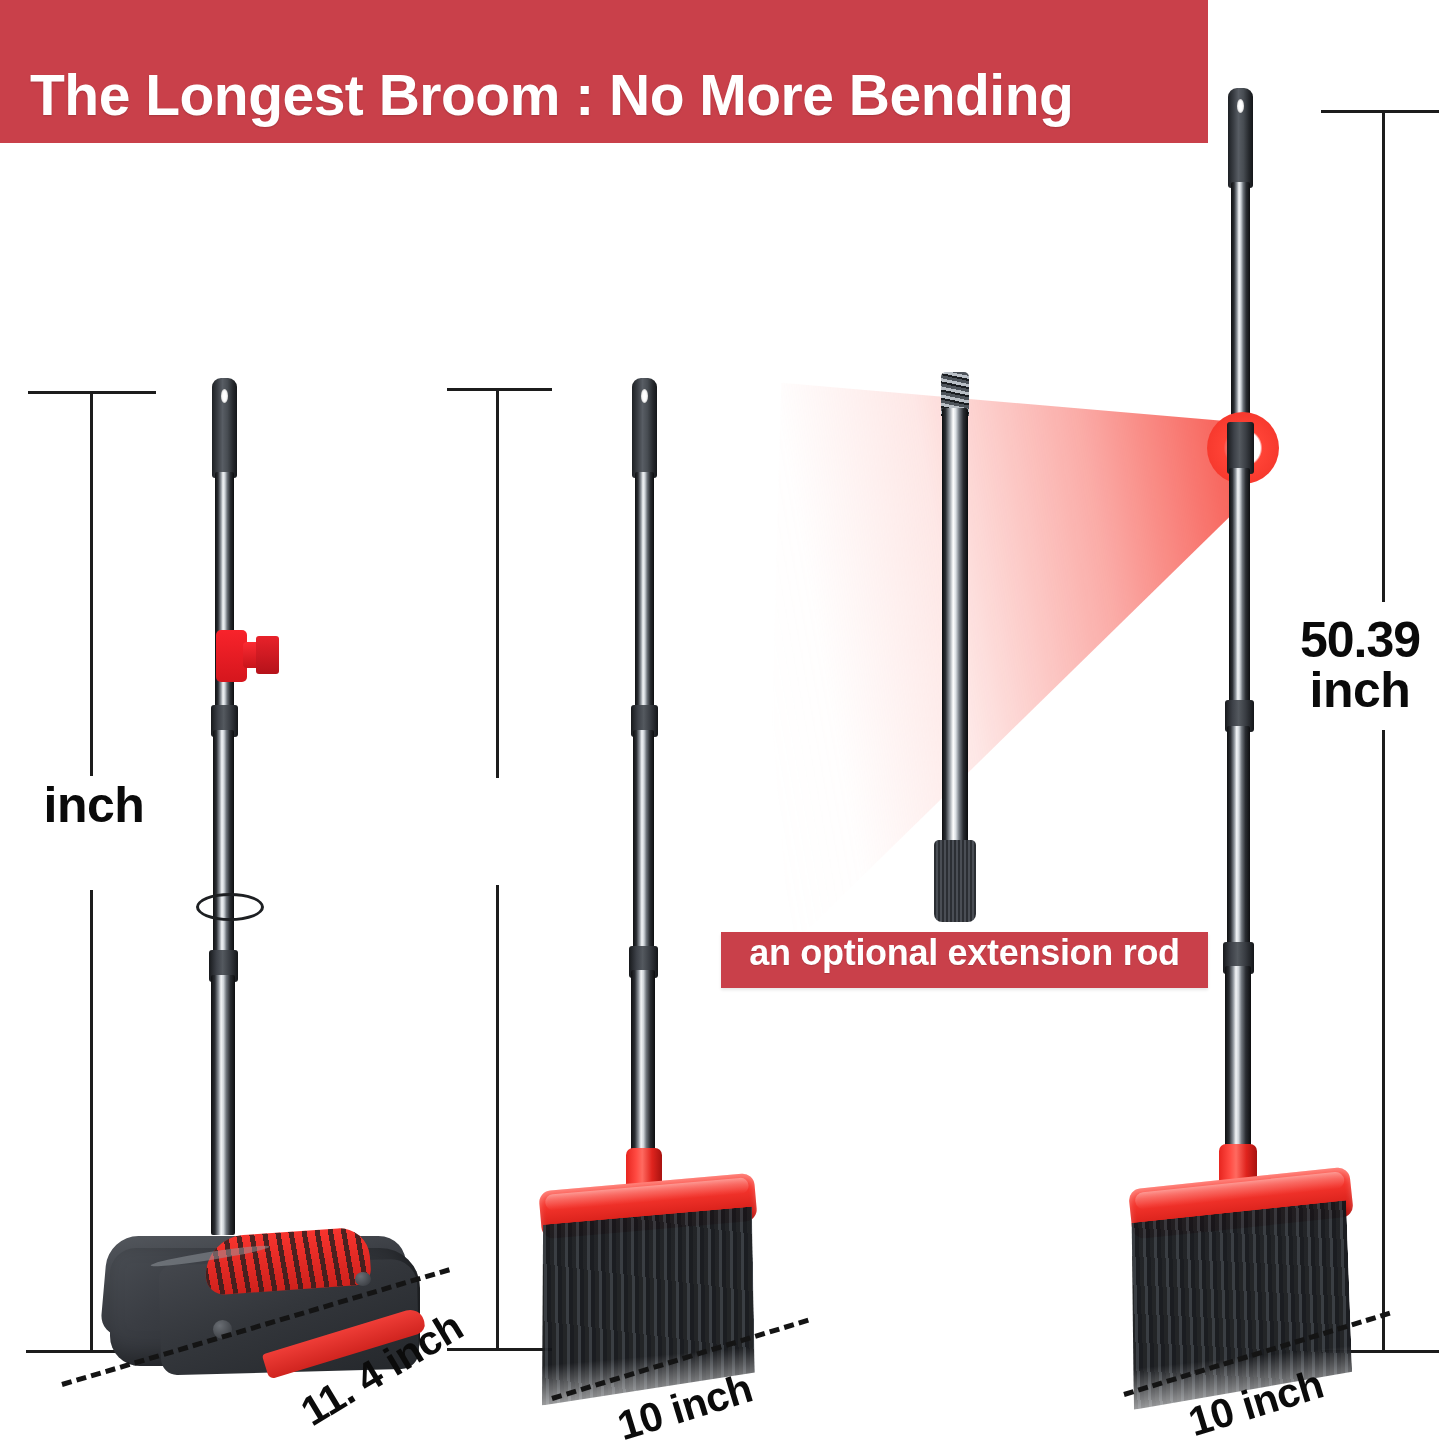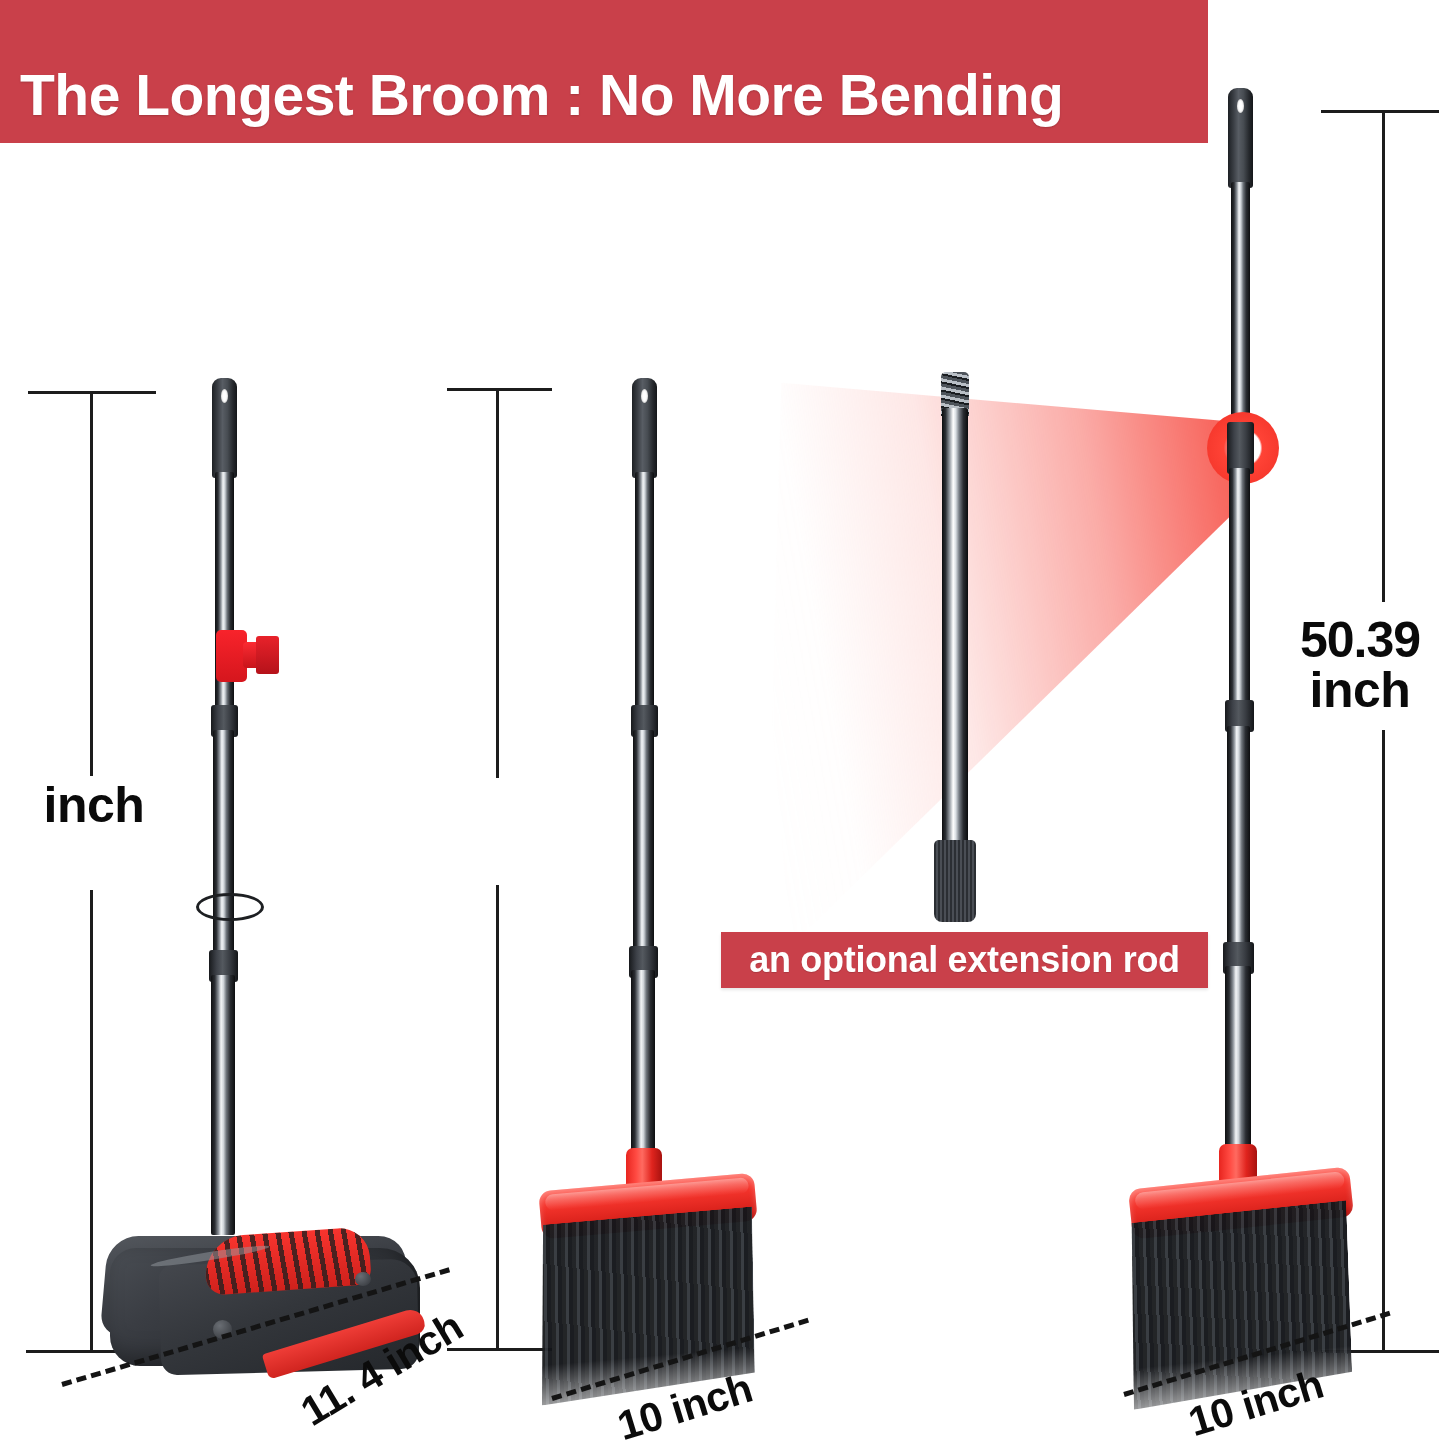--- a/index.html
+++ b/index.html
@@ -20,21 +20,21 @@
     position:absolute;left:0;top:0;
     width:1208px;height:143px;
     background:#c9404a;
     display:flex;align-items:center;
   }
   .banner-title{
     color:#ffffff;
     font-size:57px;
     font-weight:bold;
     letter-spacing:-0.5px;
-    padding-left:20px;
+    padding-left:30px;
     white-space:nowrap;
     text-shadow:0 1px 2px rgba(0,0,0,.18);
     margin-top:46px;
   }
 
   
   .dimline{position:absolute;background:#1c1c1c;}
   .dim-v{width:3px;}
   .dim-h{height:3px;}
 
@@ -222,21 +222,21 @@
       repeating-linear-gradient(90deg,
         #2b2e33 0px,#2b2e33 2px,#4a4e55 2px,#4a4e55 4px),
       linear-gradient(to bottom,#3c4046,#22252a);
     border-radius:5px 5px 8px 8px;
   }
 
   
   .rod-label{
     position:absolute;
     background:#c9404a;
-    display:flex;align-items:center;justify-content:center;
+    display:flex;align-items:flex-start;justify-content:center;
     box-shadow:0 2px 3px rgba(0,0,0,.10);
   }
   .rod-label span{
     color:#ffffff;
     font-size:36px;
     font-weight:bold;
     letter-spacing:-0.3px;
     white-space:nowrap;
     text-shadow:0 1px 1px rgba(0,0,0,.15);
   }

